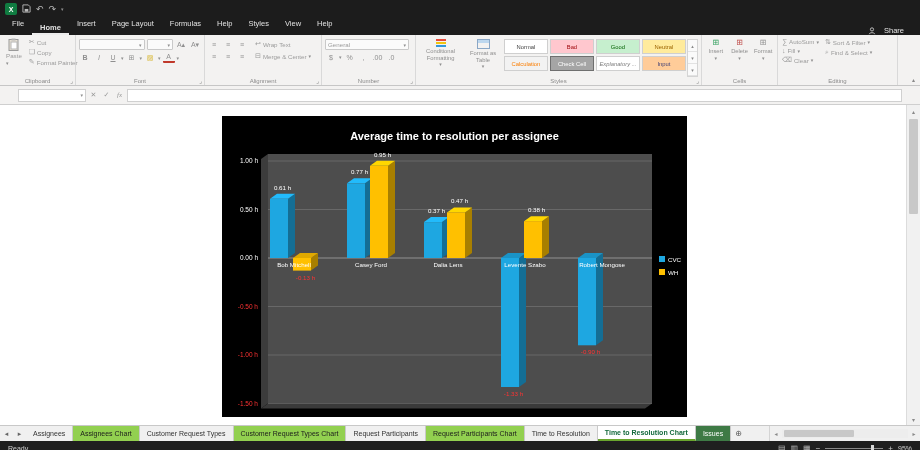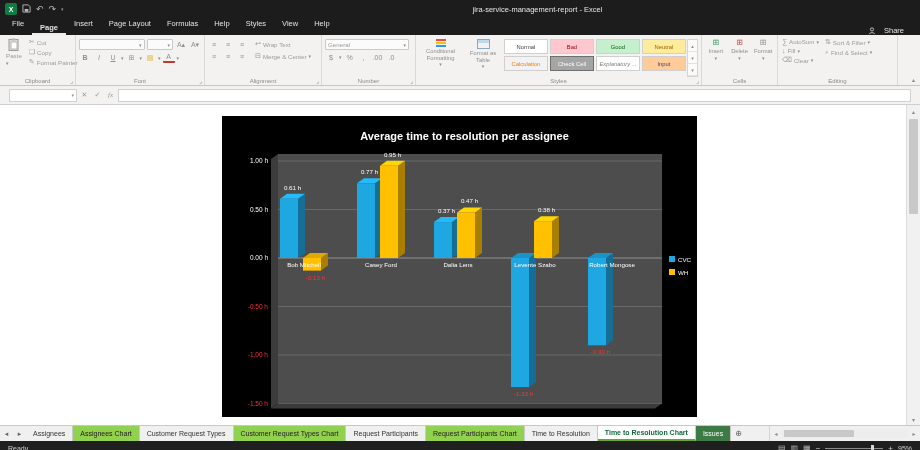--- a/index.html
+++ b/index.html
@@ -54,30 +54,30 @@
   .edit-col{display:flex;flex-direction:column;}
   .collapse-ribbon{position:absolute;right:5px;bottom:2px;color:#8a8a8a;font-size:6px;}
   .cf-icon{display:flex;flex-direction:column;gap:1px;}
   .cf-icon i{width:10px;height:2px;display:block;}
   .fat-icon{width:11px;height:8px;border:1px solid #8aa7c6;display:grid;grid-template-rows:3px 1fr;}
   .fat-icon b{background:#bdd7ee;display:block;}
   .cell-grid-ic{font-size:8px;line-height:1;}
   .ic-green{color:#2e9e5b}.ic-red{color:#c0504d}.ic-gray{color:#8f8f8f}
 
   
-  .fbar{height:16px;background:#f3f2f1;border-bottom:1px solid #cfcfcf;display:flex;align-items:center;padding:1px 9px;gap:2px;}
+  .fbar{height:16px;background:#f3f2f1;border-bottom:1px solid #cfcfcf;display:flex;align-items:center;padding:1px 18px;gap:2px;}
   .namebox{width:62px;height:11px;background:#fff;border:1px solid #d0d0d0;display:flex;align-items:center;
            justify-content:space-between;font-size:7px;color:#444;padding:0 2px;}
   .fbtn{width:11px;height:11px;display:flex;align-items:center;justify-content:center;font-size:7px;color:#9a9a9a;}
   .fx{font-style:italic;font-family:"Liberation Serif",serif;}
   .finput{flex:1;height:11px;background:#fff;border:1px solid #d0d0d0;font-size:7px;color:#444;padding:0 3px;display:flex;align-items:center;}
 
   
   .sheet{position:relative;height:320px;background:#fff;overflow:hidden;}
-  .chart-box{position:absolute;left:222px;top:11px;width:465px;height:301px;background:#000;padding-left:10px;}
+  .chart-box{position:absolute;left:222px;top:11px;width:465px;height:301px;background:#000;}
   svg text{font-family:"Liberation Sans",sans-serif;}
   .vscroll{position:absolute;right:0;top:0;bottom:0;width:13px;background:#f1f1f1;border-left:1px solid #dcdcdc;
            display:flex;flex-direction:column;align-items:center;}
   .vs-arrow{height:12px;display:flex;align-items:center;justify-content:center;color:#8a8a8a;font-size:6px;width:100%;}
   .vs-thumb{width:9px;height:95px;background:#c8c8c8;border-radius:1px;margin-top:2px;}
   .vs-spacer{flex:1;}
 
   
   .sheettabs{height:15px;background:#f0f0f0;border-top:1px solid #c8c8c8;display:flex;align-items:stretch;font-size:7px;}
   .nav-ar{width:13px;display:flex;align-items:center;justify-content:center;color:#666;}
@@ -109,26 +109,25 @@
     <span class="qa-ic">
       <svg width="9" height="9" viewBox="0 0 10 10">
           <path d="M1 1h6l2 2v6H1z" fill="none" stroke="#bbb" stroke-width="1"></path>
           <rect x="3" y="5.5" width="4" height="3" fill="#bbb"></rect>
         </svg>
     </span>
     <span class="qa-ic">↶</span>
     <span class="qa-ic">↷</span>
     <span class="chev">▾</span>
   </div>
-  <div class="tb-title">jira-service-management-report - Excel</div>
 </div>
 
 <div class="tabrow">
   <span class="rtab">File</span>
-  <span class="rtab active">Page</span>
+  <span class="rtab active">Home</span>
   <span class="rtab">Insert</span>
   <span class="rtab">Page Layout</span>
   <span class="rtab">Formulas</span>
   <span class="rtab">Help</span>
   <span class="rtab">Styles</span>
   <span class="rtab">View</span>
   <span class="rtab">Help</span>
   <span class="share-btn">
     <svg width="8" height="8" viewBox="0 0 10 10">
         <circle cx="5" cy="3" r="2" fill="none" stroke="#ddd"></circle>

